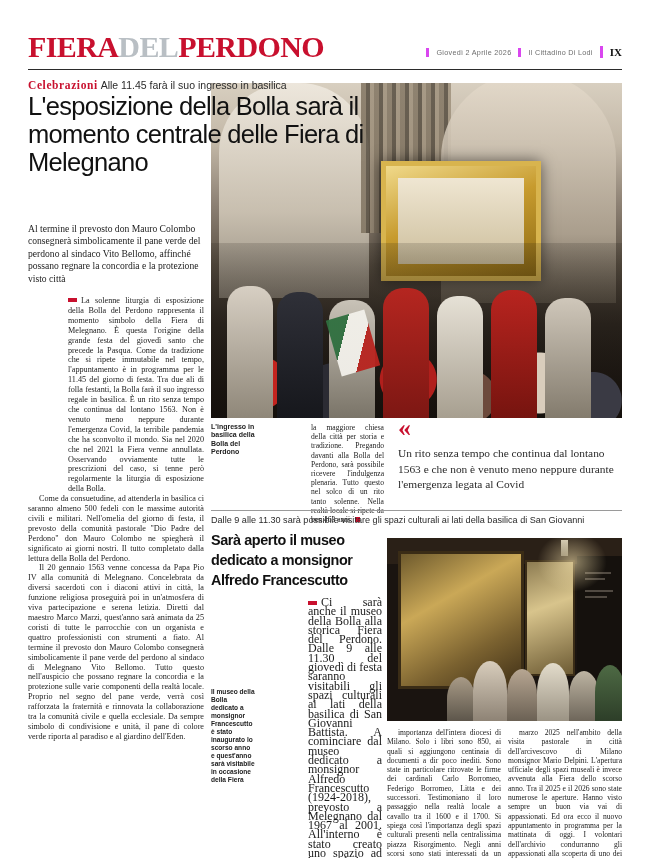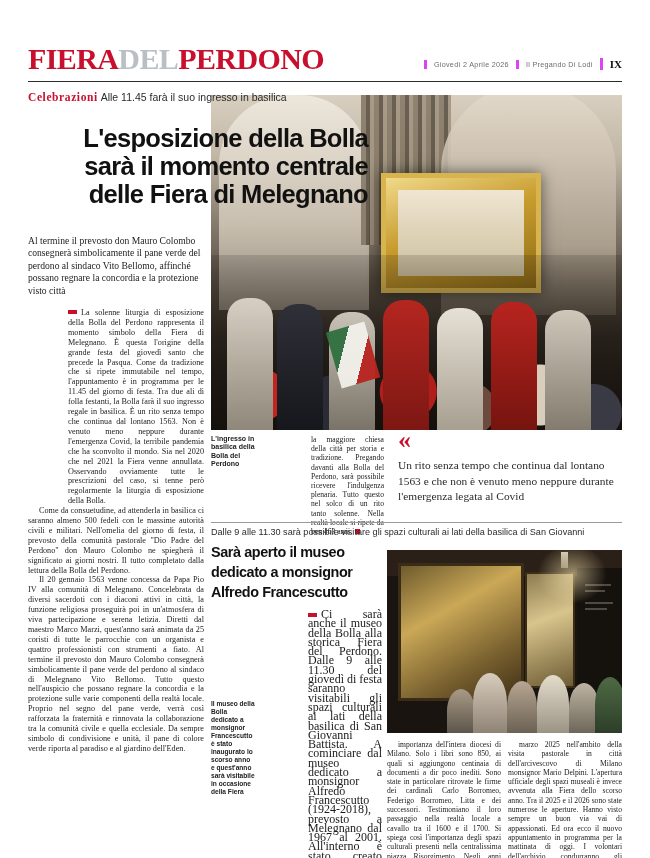--- a/index.html
+++ b/index.html
@@ -13,21 +13,21 @@
     height: 858px;
     background: #ffffff;
     overflow: hidden;
     font-family: "Liberation Serif", serif;
     color: #1a1a1a;
     box-sizing: border-box;
   }
   .inner {
     position: absolute;
     left: 28px;
-    top: 40px;
+    top: 28px;
     width: 594px;
     height: 818px;
   }
 
   
   .masthead {
     display: flex;
     align-items: flex-end;
     justify-content: space-between;
     height: 34px;
@@ -83,31 +83,30 @@
     color: #c8102e;
     font-weight: bold;
     letter-spacing: 0.6px;
   }
   .kicker .sub {
     color: #2b2b2b;
     font-family: "Liberation Sans", sans-serif;
     font-size: 10.5px;
   }
   .headline {
-    margin-top: 20px;
-    font-family: "Liberation Sans", sans-serif;
-    font-weight: bold;
+    margin-top: 0;
+    font-family: "Liberation Sans", sans-serif;
+    font-weight: normal;
     font-size: 25.5px;
     line-height: 28px;
     letter-spacing: -0.7px;
     color: #111;
     width: 340px;
     position: relative;
     z-index: 3;
-    text-align: right;
   }
 
   
   .hero {
     position: absolute;
     left: 183px;
     top: 55px;
     width: 411px;
     height: 335px;
     overflow: hidden;
@@ -363,21 +362,21 @@
 </head>
 <body>
 
 <div class="page">
   <div class="inner">
 
     <div class="masthead">
       <div class="logo"><span class="fiera">FIERA</span><span class="del">DEL</span><span class="perdono">PERDONO</span></div>
       <div class="mast-right">
         <span class="cell">Giovedì 2 Aprile 2026</span>
-        <span class="cell">Il Pregando Di Lodi</span>
+        <span class="cell">Il Cittadino Di Lodi</span>
         <span class="pageno">IX</span>
       </div>
     </div>
     <div class="rule-top"></div>
 
     <div class="hero">
       <div class="sky"></div>
       <div class="arch"></div>
       <div class="organ"></div>
       <div class="arch2"></div>

